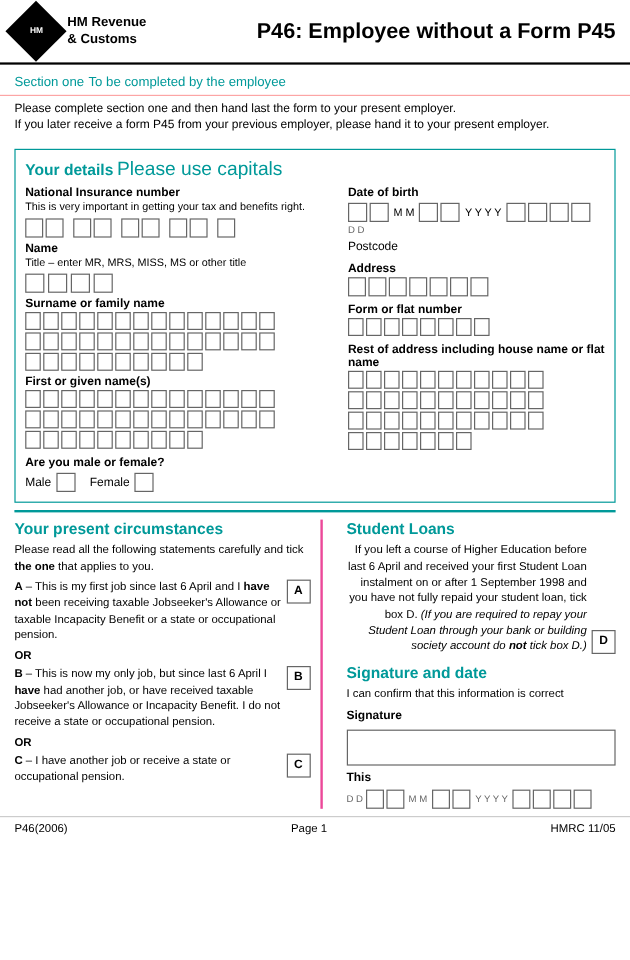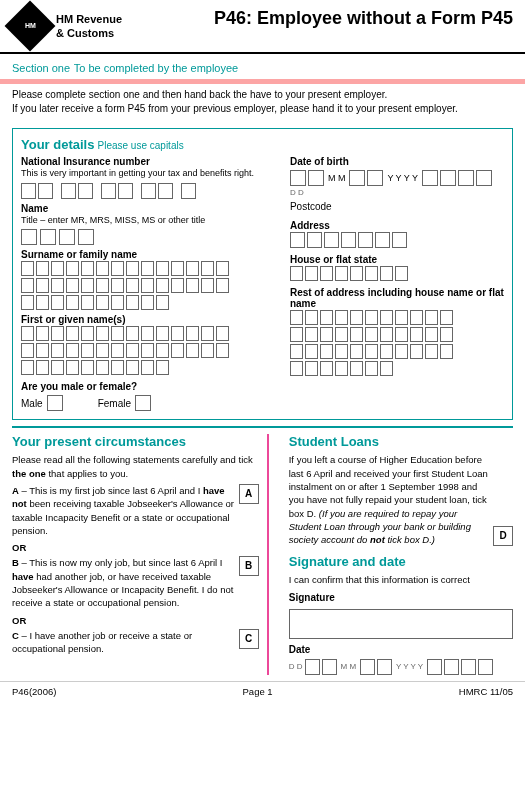--- a/index.html
+++ b/index.html
@@ -8,21 +8,21 @@
       font-size: 11px;
       background: #fff;
       color: #000;
       width: 525px;
       min-height: 800px;
     }
 
     
     .header {
       display: flex;
-      align-items: flex-start;
+      align-items: center;
       padding: 8px 12px;
       border-bottom: 2px solid #000;
     }
     .logo-area {
       display: flex;
       align-items: center;
       gap: 8px;
       min-width: 160px;
     }
     .logo-diamond {
@@ -54,21 +54,21 @@
       text-align: right;
       font-size: 18px;
       font-weight: bold;
       color: #000;
     }
 
     
     .section-one-header {
       background: #fff;
       padding: 6px 24px 4px 12px;
-      border-bottom: 5px solid #fca5a5;
+      border-bottom: 1px solid #fca5a5;
     }
     .section-one-title {
       font-size: 13px;
       font-weight: bold;
       color: #009999;
     }
     .section-one-title span {
       font-weight: normal;
       font-size: 11px;
       color: #009999;
@@ -85,21 +85,21 @@
       margin: 6px 12px;
       border: 1px solid #009999;
       padding: 8px;
     }
     .your-details-title {
       font-size: 13px;
       font-weight: bold;
       color: #009999;
     }
     .your-details-subtitle {
-      font-size: 10px;
+      font-size: 16px;
       color: #009999;
       margin-bottom: 4px;
     }
 
     .details-columns {
       display: flex;
       gap: 12px;
     }
     .details-left {
       flex: 1.2;
@@ -148,21 +148,21 @@
       border: 1px solid #666;
     }
     .ni-spacer { width: 4px; }
 
     
     .gender-section {
       margin-top: 6px;
     }
     .gender-row {
       display: flex;
-      gap: 35px;
+      gap: 12px;
       align-items: flex-end;
       margin-top: 3px;
     }
     .gender-item {
       display: flex;
       align-items: center;
       gap: 4px;
       font-size: 10px;
     }
     .gender-box {
@@ -305,21 +305,21 @@
   </div>
   <div class="header-title">P46: Employee without a Form P45</div>
 </div>
 
 <div class="section-one-header">
   <span class="section-one-title">
     <span>Section one</span> <span>To be completed by the employee</span>
   </span>
 </div>
 <div class="section-intro">
-  <span>Please complete section one and then hand back the have to your present employer.</span><br>
+  <span>Please complete section one and then hand last the form to your present employer.</span><br>
   <span>If you later receive a form P45 from your previous employer, please hand it to your present employer.</span>
 </div>
 
 <div class="your-details-box">
   <div>
     <span class="your-details-title">Your details</span>
     <span class="your-details-subtitle">Please use capitals</span>
   </div>
 
   <div class="details-columns">
@@ -491,21 +491,21 @@
       <div class="postcode-boxes">
         <div class="pc-box"></div>
         <div class="pc-box"></div>
         <div class="pc-box"></div>
         <div class="pc-box"></div>
         <div class="pc-box"></div>
         <div class="pc-box"></div>
         <div class="pc-box"></div>
       </div>
 
-      <div class="field-label" style="margin-top:6px;">House or flat state</div>
+      <div class="field-label" style="margin-top:6px;">Form or flat number</div>
       <div class="input-line">
         <div class="input-cell"></div>
           <div class="input-cell"></div>
           <div class="input-cell"></div>
           <div class="input-cell"></div>
           <div class="input-cell"></div>
           <div class="input-cell"></div>
           <div class="input-cell"></div>
           <div class="input-cell"></div>
       </div>
@@ -601,34 +601,34 @@
         <div class="option-letter-box">C</div>
       </div>
     </div>
   </div>
 
   <div class="right-col">
 
     <div class="col-title">Student Loans</div>
     <div class="col-body">
       <div style="display:flex;gap:4px;align-items:flex-start;">
-        <div style="flex:1;">
+        <div style="flex:1;text-align:right;">
           If you left a course of Higher Education before last 6 April and received your first Student Loan instalment on or after 1 September 1998 and you have not fully repaid your student loan, tick box D. <span class="italic">(If you are required to repay your Student Loan through your bank or building society account do <span class="bold">not</span> tick box D.)</span>
         </div>
         <div class="option-letter-box" style="align-self:flex-end;">D</div>
       </div>
     </div>
 
     <div style="margin-top:8px;">
       <div class="col-title">Signature and date</div>
       <div class="col-body">
         <p>I can confirm that this information is correct</p>
         <div class="field-label" style="margin-top:4px;">Signature</div>
         <div class="signature-box"></div>
-        <div class="field-label" style="margin-top:4px;">Date</div>
+        <div class="field-label" style="margin-top:4px;">This</div>
         <div style="display:flex;gap:2px;align-items:center;margin-top:2px;">
           <span style="font-size:8px;color:#666;">D D</span>
           <div class="date-box-small"></div>
           <div class="date-box-small"></div>
           <span style="font-size:8px;color:#666;margin:0 2px;">M M</span>
           <div class="date-box-small"></div>
           <div class="date-box-small"></div>
           <span style="font-size:8px;color:#666;margin:0 2px;">Y Y Y Y</span>
           <div class="date-box-small"></div>
           <div class="date-box-small"></div>

